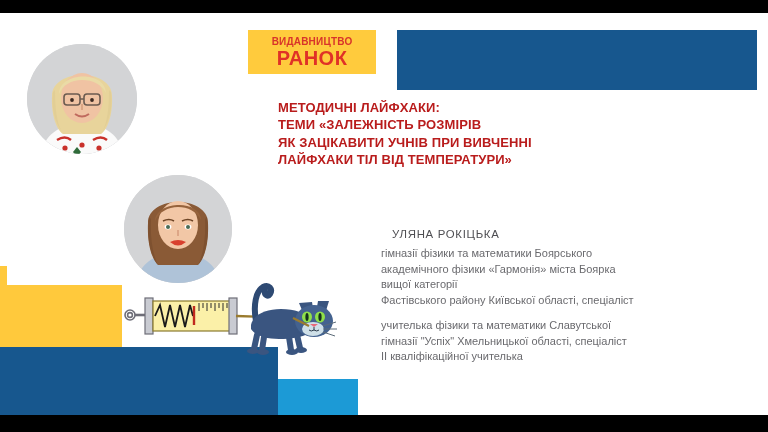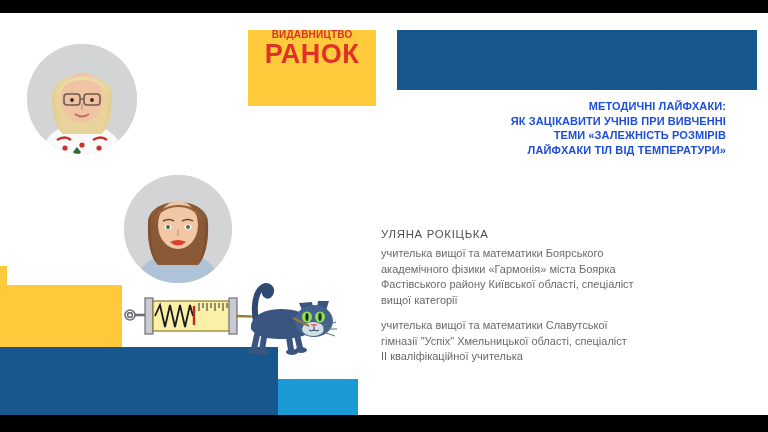--- a/index.html
+++ b/index.html
@@ -85,54 +85,53 @@
     height: 60px;
     background: #17578E;
   }
 
   
   .logo {
     position: absolute;
     left: 248px;
     top: 17px;
     width: 128px;
-    height: 76px;
+    height: 44px;
     background: #FFCB3D;
     display: flex;
     flex-direction: column;
     align-items: center;
-    justify-content: flex-start;
+    justify-content: center;
     line-height: 1;
   }
   .logo-top {
     font-size: 10px;
     font-weight: bold;
     color: #D8342A;
     letter-spacing: 0.2px;
     margin-bottom: 1px;
   }
   .logo-main {
-    font-size: 27px;
+    font-size: 20px;
     font-weight: bold;
     color: #E03127;
     letter-spacing: 0.5px;
   }
 
   
   .title {
     position: absolute;
     left: 278px;
     top: 86px;
     width: 448px;
-    color: #1d4ed8;
-    font-size: 11px;
+    color: #b91c1c;
+    font-size: 13px;
     font-weight: bold;
     line-height: 1.33;
     letter-spacing: 0.1px;
-    text-align: right;
   }
   .title-line { display: block; white-space: nowrap; }
 
   
   .photo {
     position: absolute;
     border-radius: 50%;
     overflow: hidden;
     background: #D3D4D6;
   }
@@ -149,20 +148,21 @@
   }
   .bio-1 { top: 215px; }
   .bio-2 { top: 305px; }
 
   .bio-name {
     color: #4E4E52;
     font-size: 11.4px;
     letter-spacing: 0.7px;
     margin-bottom: 6px;
     white-space: nowrap;
+    margin-left: 11px;
   }
   .bio-desc {
     color: #6A6A6E;
     font-size: 11px;
     line-height: 1.43;
   }
   .bio-desc span { display: block; white-space: nowrap; }
 
   
   .illustration {
@@ -190,22 +190,22 @@
 
     <div class="header-band"></div>
 
     <div class="logo">
       <div class="logo-top">ВИДАВНИЦТВО</div>
       <div class="logo-main">РАНОК</div>
     </div>
 
     <div class="title">
       <span class="title-line">МЕТОДИЧНІ ЛАЙФХАКИ:</span>
+      <span class="title-line">ТЕМИ  «ЗАЛЕЖНІСТЬ РОЗМІРІВ</span>
       <span class="title-line">ЯК ЗАЦІКАВИТИ УЧНІВ ПРИ ВИВЧЕННІ</span>
-      <span class="title-line">ТЕМИ  «ЗАЛЕЖНІСТЬ РОЗМІРІВ</span>
       <span class="title-line">ЛАЙФХАКИ ТІЛ ВІД ТЕМПЕРАТУРИ»</span>
     </div>
 
     <div class="photo photo-1">
       <svg viewBox="0 0 110 110" xmlns="http://www.w3.org/2000/svg">
         <rect width="110" height="110" fill="#D3D4D6"></rect>
 
         <path d="M14 110 C18 88 36 80 55 80 C74 80 92 88 96 110 Z" fill="#FAFAFA"></path>
         <path d="M30 96 q8 -5 14 0 M66 96 q8 -5 14 0" stroke="#C9312B" stroke-width="2.4" fill="none"></path>
         <circle cx="38" cy="104" r="2.6" fill="#C9312B"></circle>
@@ -327,30 +327,30 @@
           <line x1="200" y1="57" x2="212" y2="61"></line>
         </g>
 
         <line x1="170" y1="43" x2="186" y2="51" stroke="#9A7B2E" stroke-width="2.2"></line>
       </svg>
     </div>
 
     <div class="bio bio-1">
       <div class="bio-name">УЛЯНА  РОКІЦЬКА</div>
       <div class="bio-desc">
-        <span>учителька вищої та математики  Боярського</span>
+        <span>гімназії фізики та математики  Боярського</span>
         <span>академічного фізики «Гармонія» міста Боярка</span>
+        <span>вищої категорії</span>
         <span>Фастівського району Київської області, спеціаліст</span>
-        <span>вищої категорії</span>
       </div>
     </div>
 
     <div class="bio bio-2">
       <div class="bio-desc">
-        <span>учителька вищої та математики Славутської</span>
+        <span>учителька фізики та математики Славутської</span>
         <span>гімназії "Успіх"  Хмельницької області, спеціаліст</span>
         <span>II кваліфікаційної учителька</span>
       </div>
     </div>
 
   </div>
 
   <div class="letterbox bottom"></div>
 
 </div>

